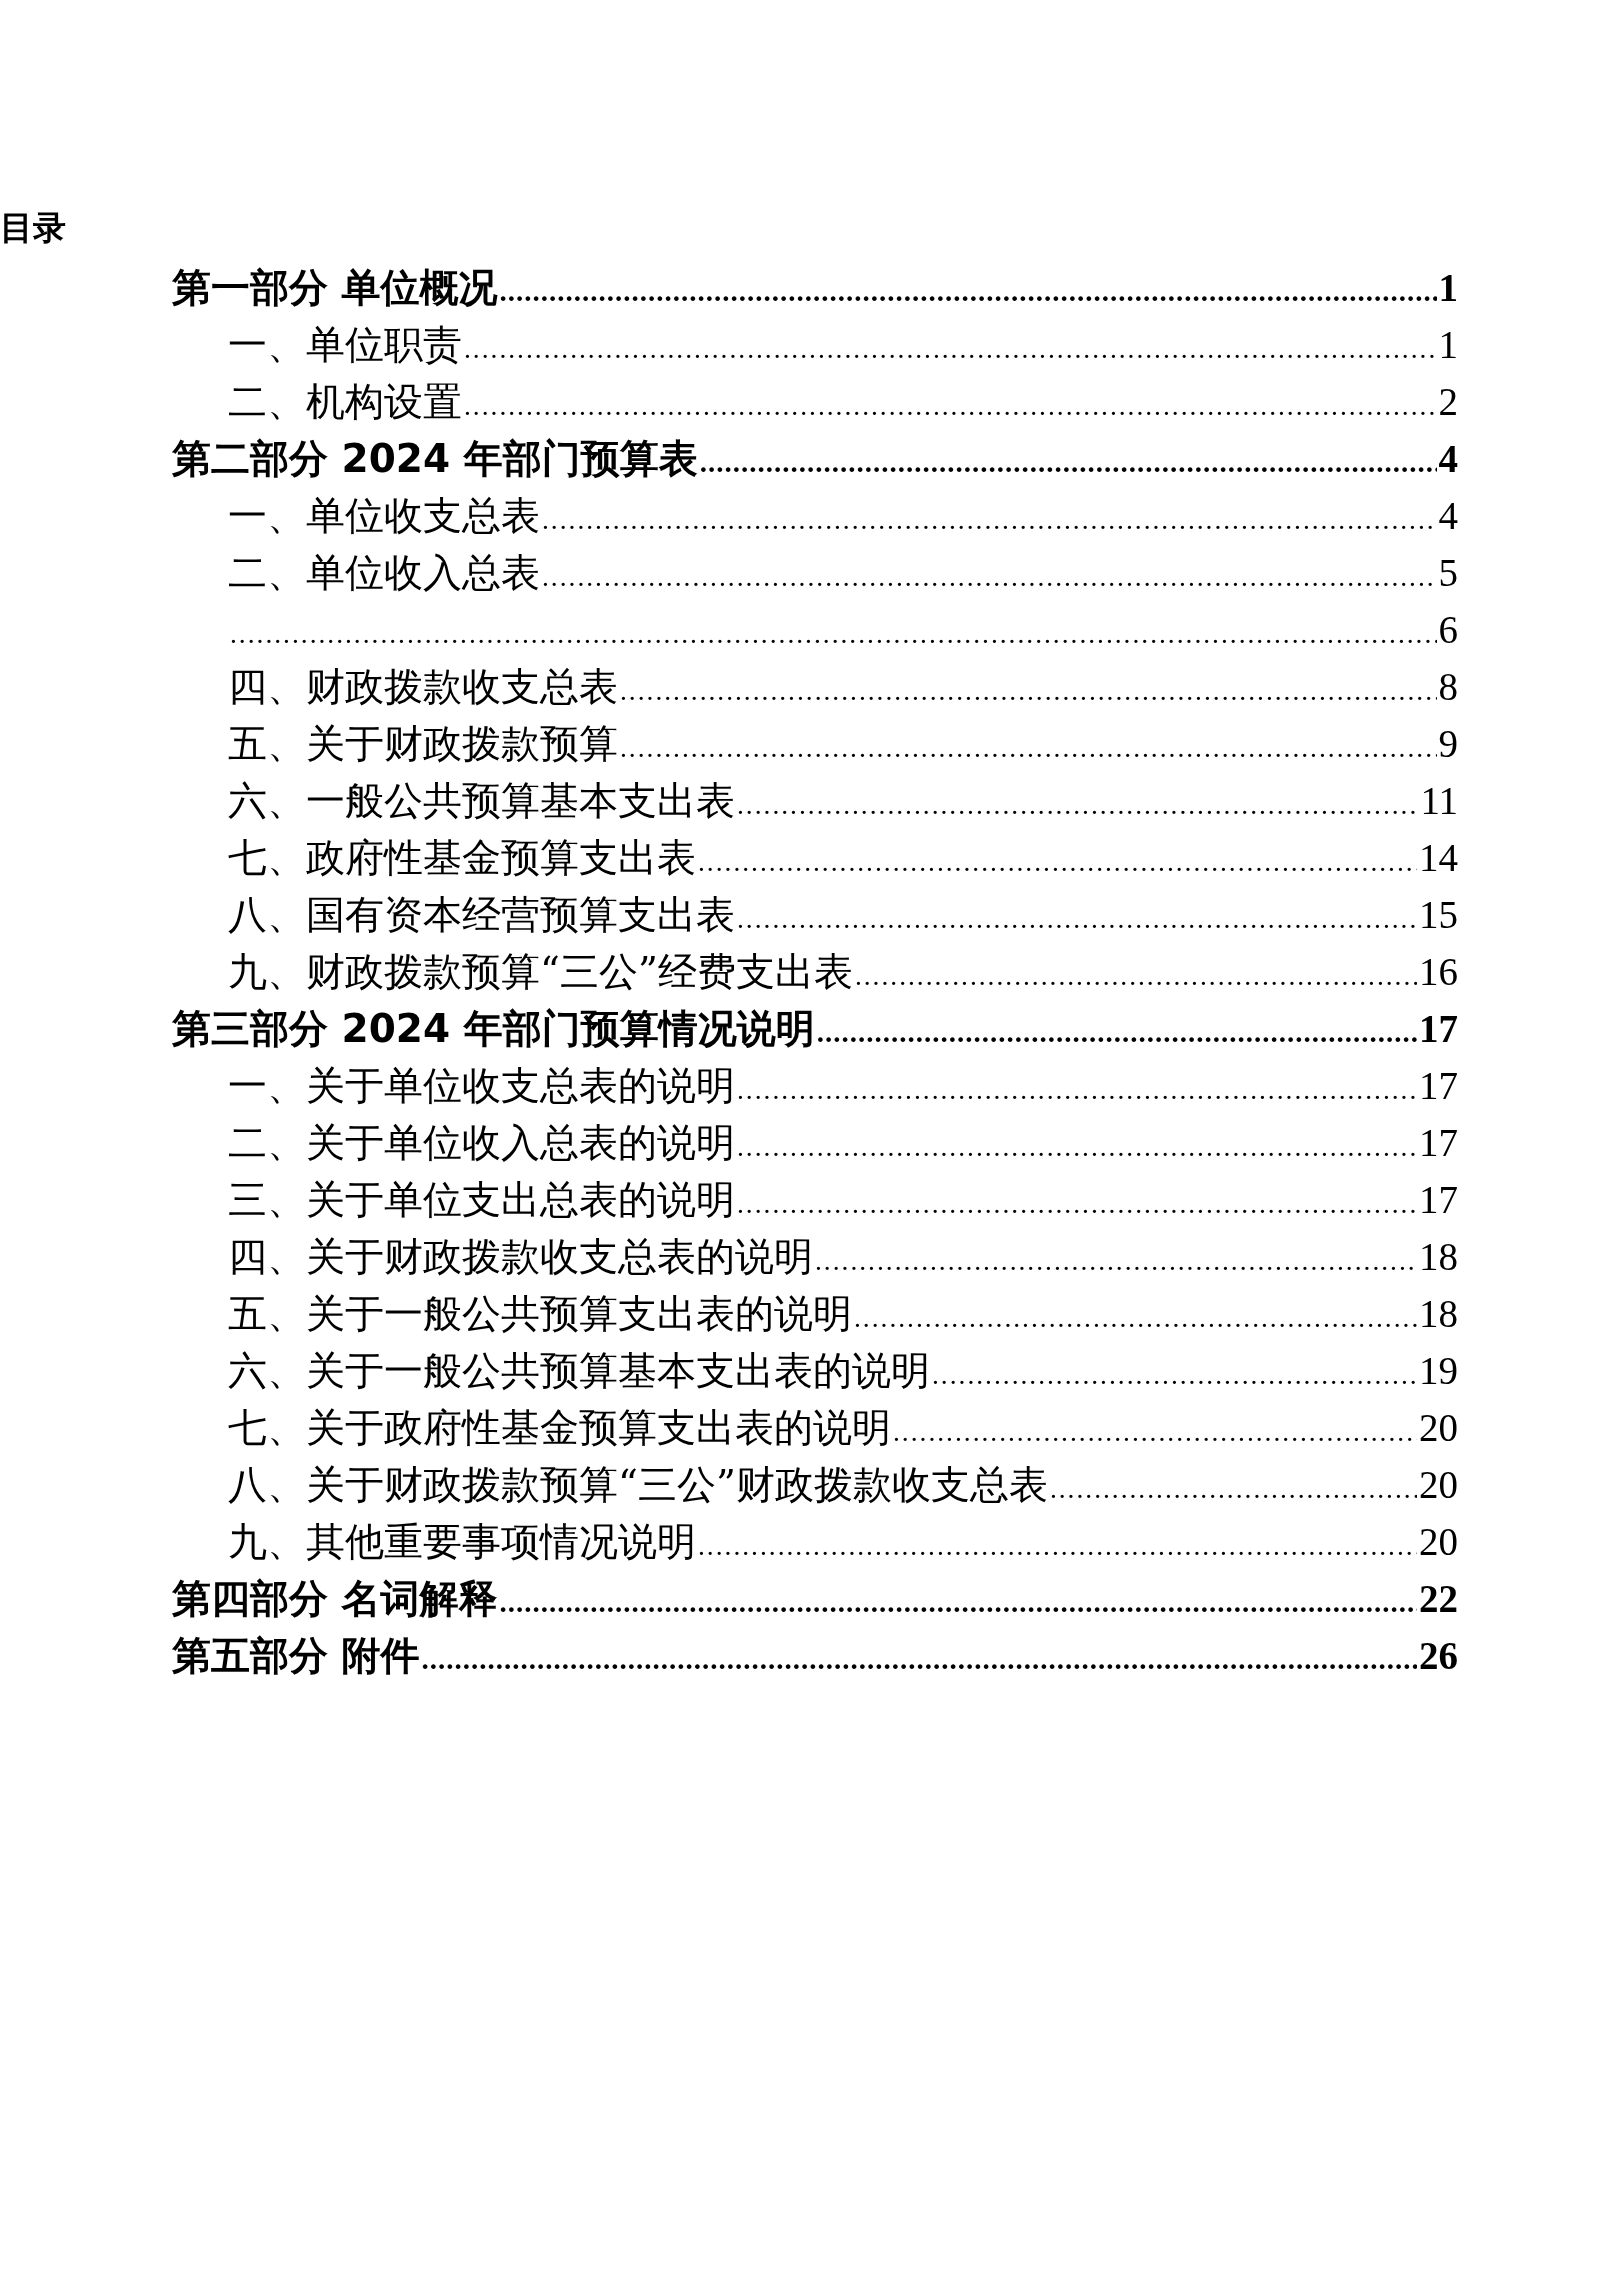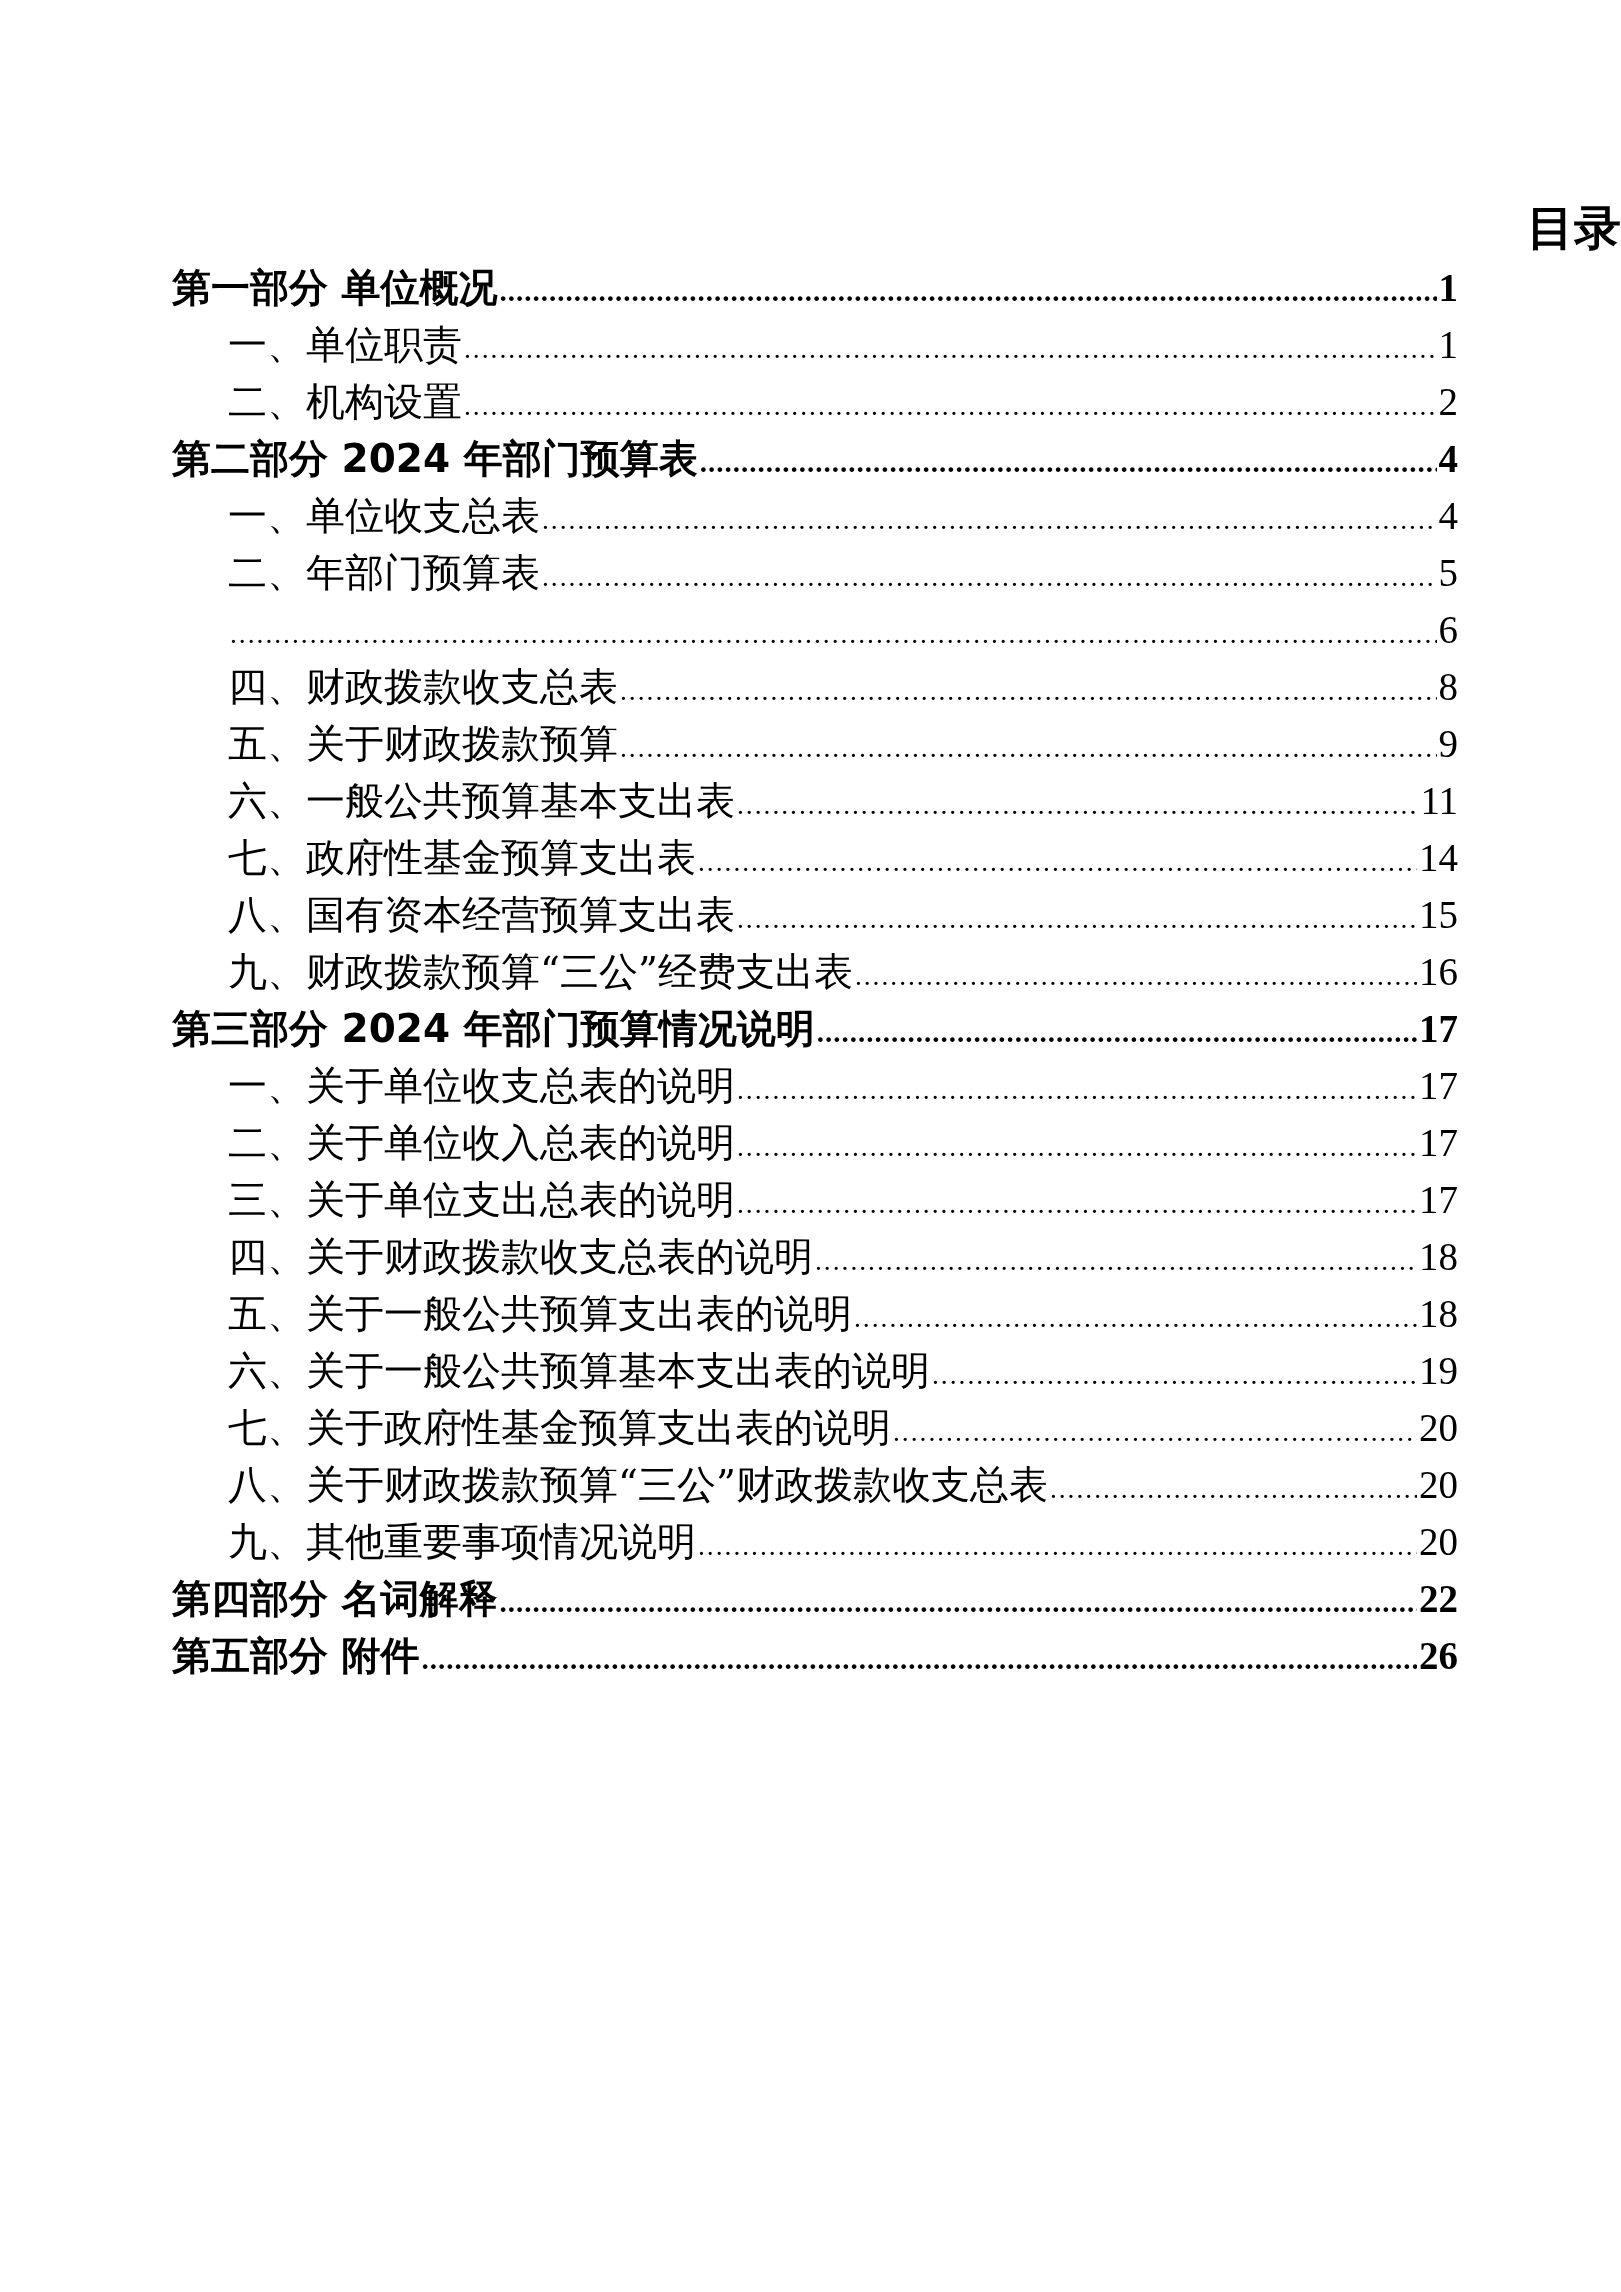--- a/index.html
+++ b/index.html
@@ -3,21 +3,21 @@
 <meta charset="utf-8">
 <style>
   html, body { margin: 0; padding: 0; background: #ffffff; }
   body {
     width: 1621px; height: 2293px; position: relative; overflow: hidden;
     font-family: "DejaVu Serif", "Liberation Serif", serif;
     color: #000000;
   }
   .title {
     position: absolute; left: 0; width: 1621px; top: 196px;
-    text-align: right; font-size: 47px; font-weight: bold; line-height: 63px;
+    text-align: left; font-size: 33px; font-weight: bold; line-height: 63px;
     font-family: "DejaVu Sans", "Liberation Sans", sans-serif;
   }
   .toc {
     position: absolute; left: 172px; top: 259px; width: 1286px;
   }
   .row {
     display: flex; align-items: baseline; height: 57px; line-height: 57px;
     font-size: 39px; white-space: nowrap; overflow: hidden;
   }
   .row.sub { padding-left: 56px; }
@@ -63,21 +63,21 @@
       <span class="label">第二部分  2024 年部门预算表</span>
       <span class="leader"></span>
       <span class="page">4</span>
     </div>
   <div class="row sub">
       <span class="label">一、单位收支总表</span>
       <span class="leader"></span>
       <span class="page">4</span>
     </div>
   <div class="row sub">
-      <span class="label">二、年部门预算表</span>
+      <span class="label">二、单位收入总表</span>
       <span class="leader"></span>
       <span class="page">5</span>
     </div>
   <div class="row sub">
       <span class="leader"></span>
       <span class="page">6</span>
     </div>
   <div class="row sub">
       <span class="label">四、财政拨款收支总表</span>
       <span class="leader"></span>

